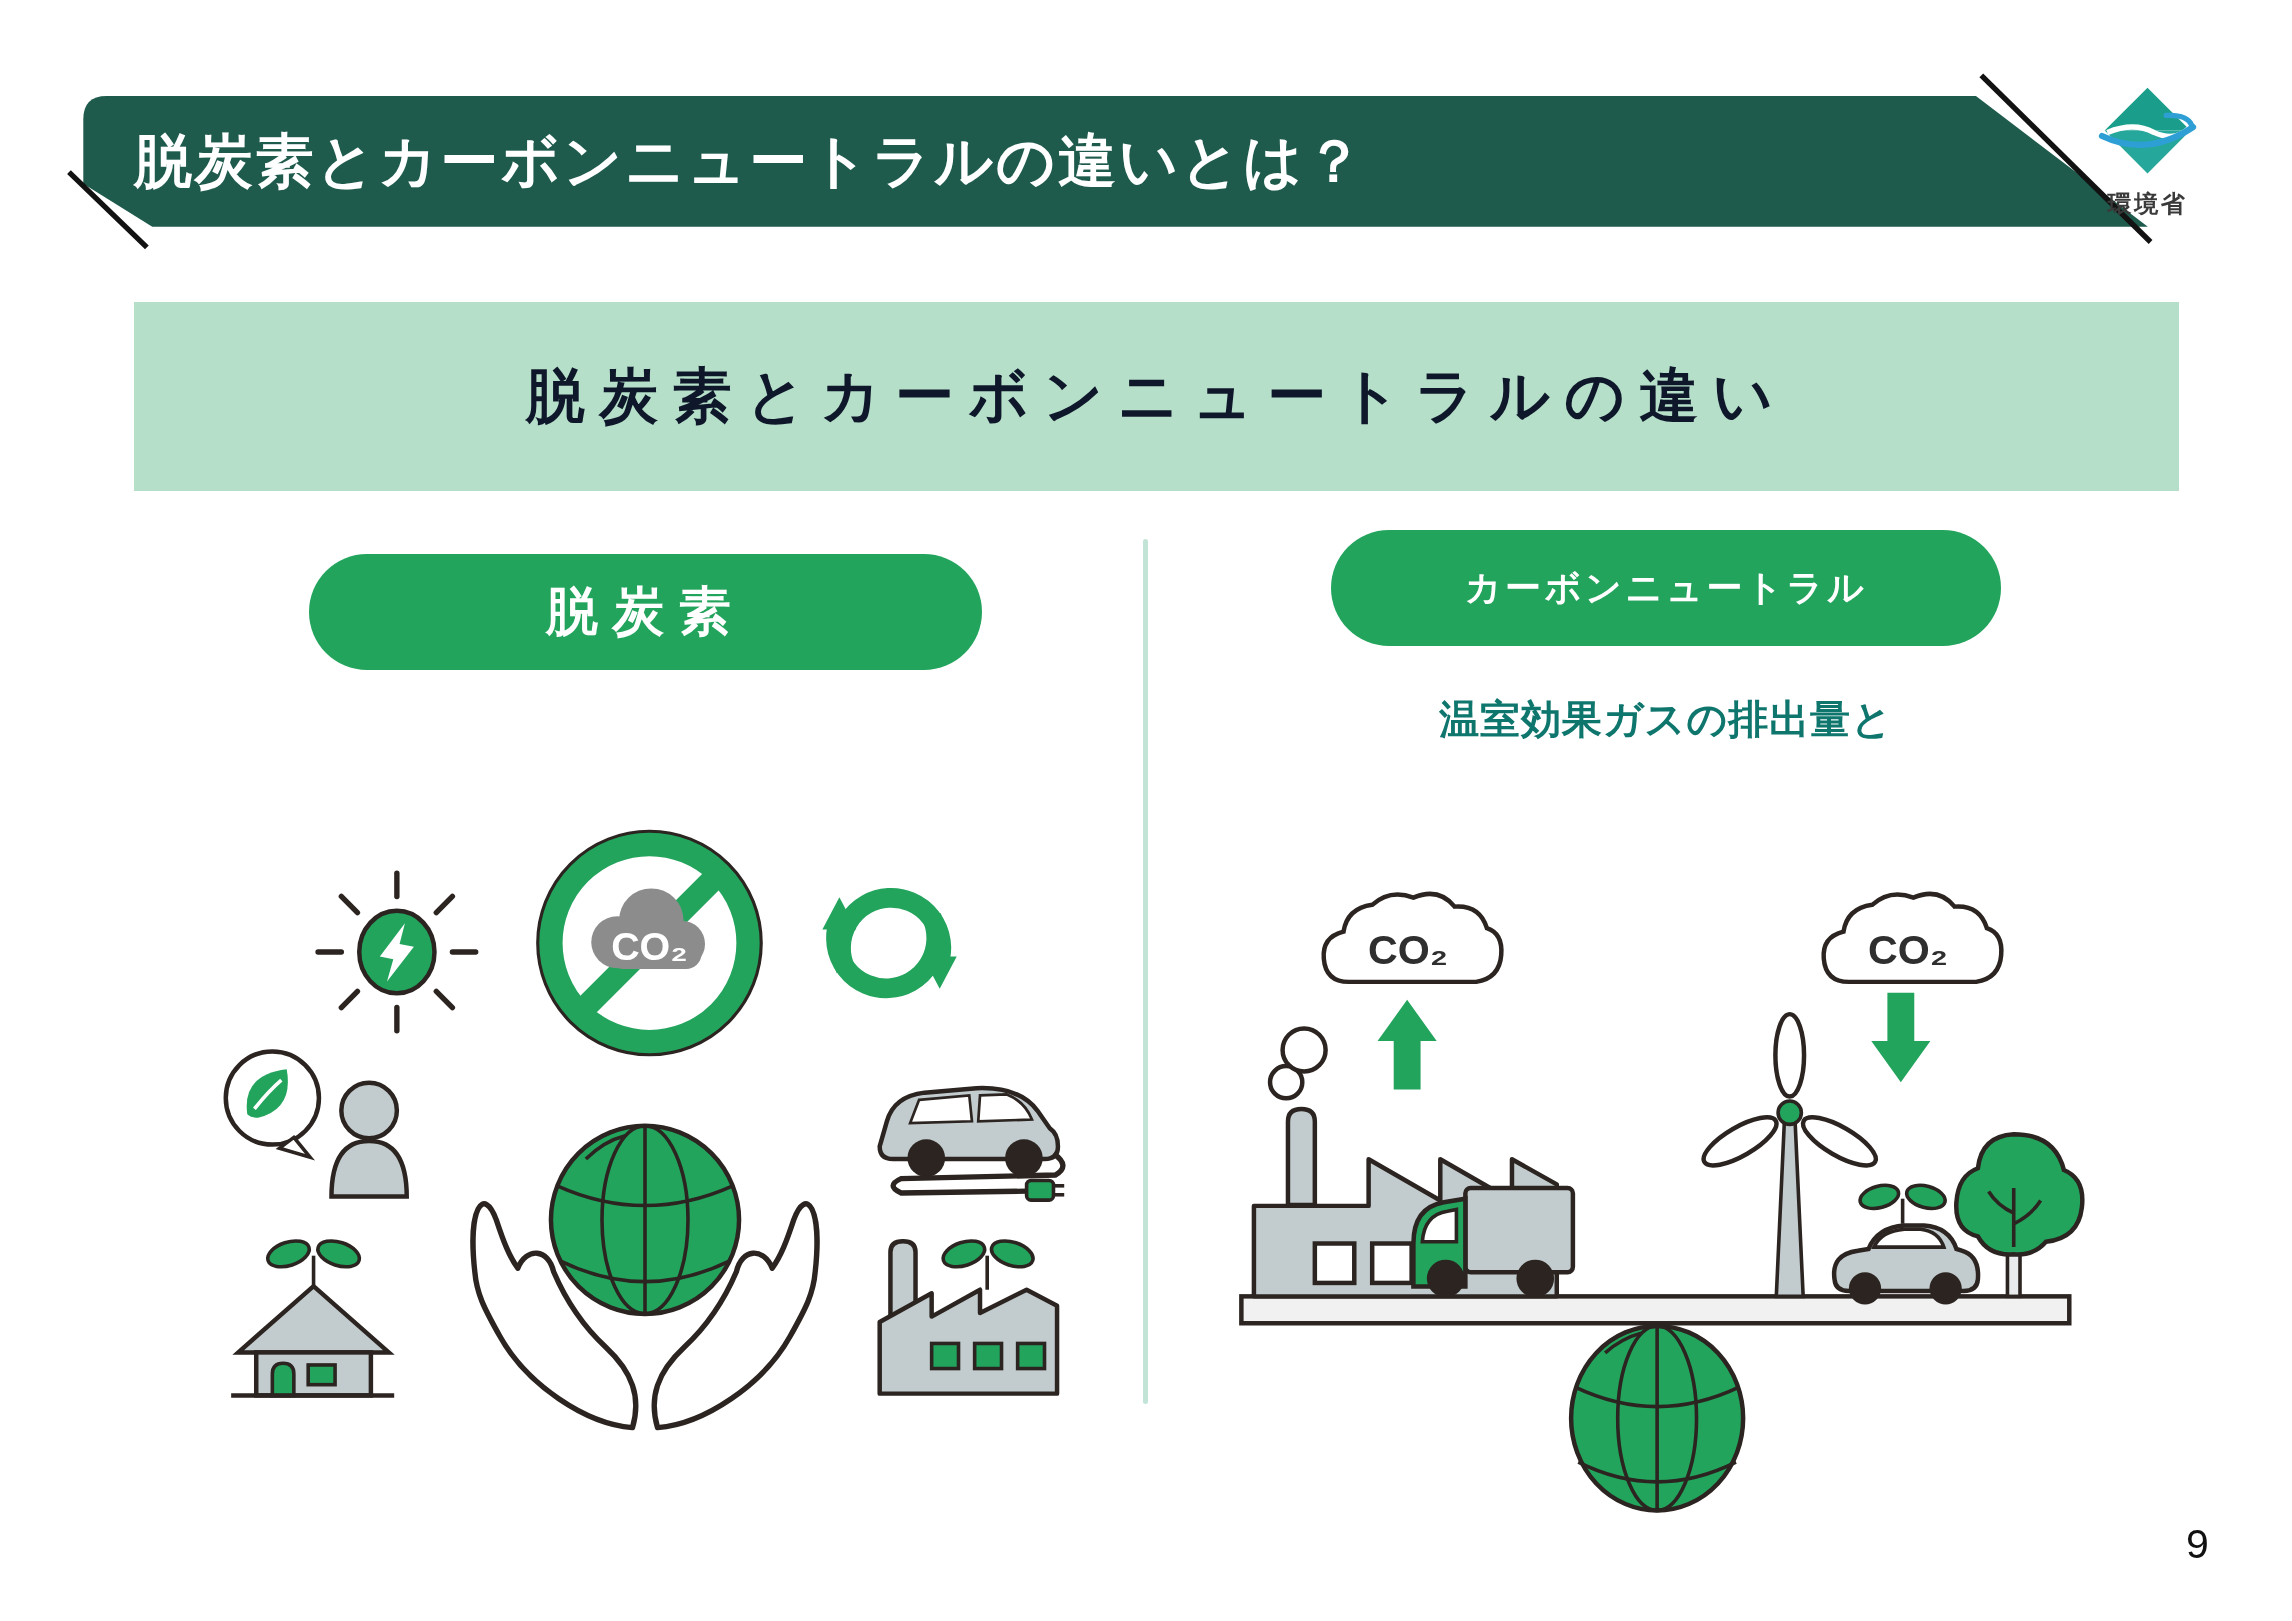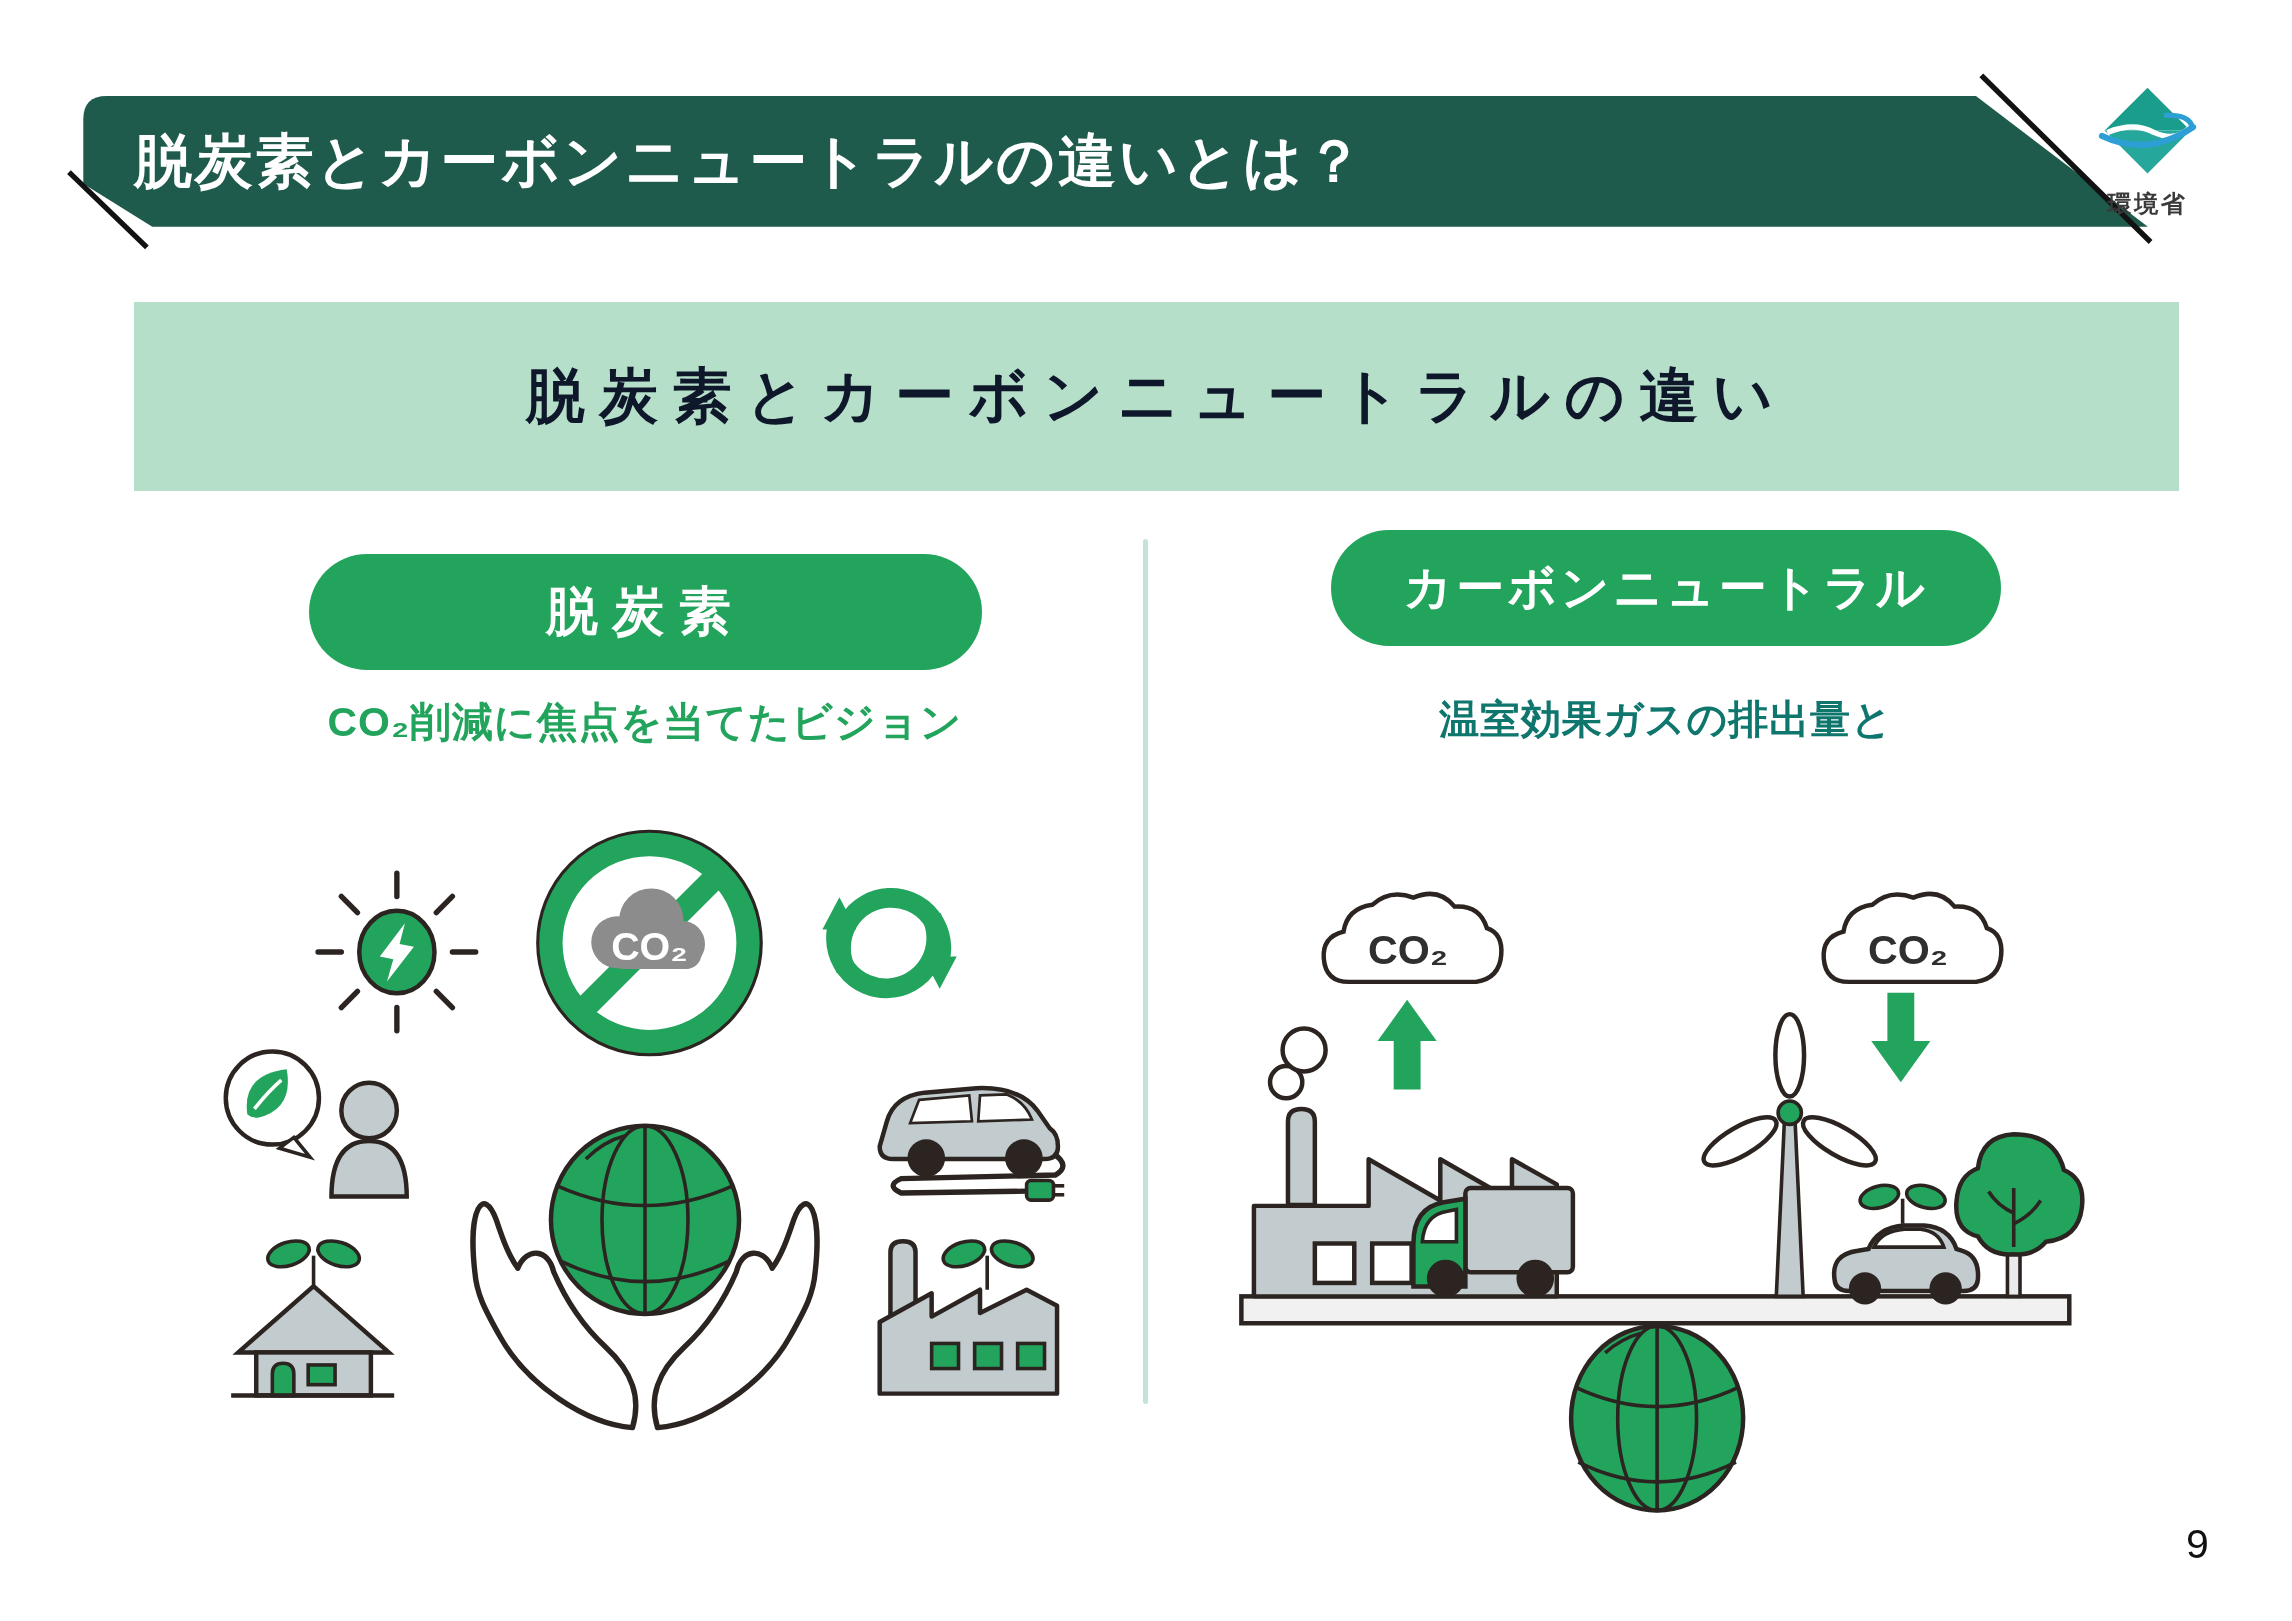--- a/index.html
+++ b/index.html
@@ -23,21 +23,21 @@
     display:flex;align-items:center;justify-content:center;
     font-size:59px;font-weight:800;color:#0f172a;letter-spacing:14.3px;white-space:nowrap;
   }
   
   .pill{
     height:116px;border-radius:58px;background:#23a45d;
     display:flex;align-items:center;justify-content:center;
     color:#ffffff;font-weight:800;white-space:nowrap;
   }
   .pill-left{left:309px;top:530px;width:673px;font-size:52px;letter-spacing:14.3px;margin-top:24px;}
-  .pill-right{left:1331px;top:530px;width:670px;font-size:48px;letter-spacing:3.6px;}
+  .pill-right{left:1331px;top:530px;width:670px;font-size:36px;letter-spacing:3.6px;}
   
   .caption-left{
     left:233px;top:695px;width:824px;text-align:center;
     color:#23a45d;font-size:41px;font-weight:800;letter-spacing:0.9px;white-space:nowrap;
   }
   .caption-right{
     left:1281px;top:690px;width:770px;text-align:center;
     color:#0f766e;font-size:40px;font-weight:800;letter-spacing:0.9px;line-height:59px;white-space:nowrap;
   }
   .divider{left:1143px;top:539px;width:5.4px;height:865px;background:#c2e4d6;border-radius:2.7px;}
@@ -65,21 +65,20 @@
       <path d="M 76 33 Q 99 32 104 43" stroke="#2e9fd4" stroke-width="6" fill="none" stroke-linecap="round"></path>
     </svg>
     <div class="logo-text">環境省</div>
   </div>
 
   <div class="abs section-banner">脱炭素とカーボンニュートラルの違い</div>
 
   <div class="abs pill pill-left">脱炭素</div>
   <div class="abs pill pill-right">カーボンニュートラル</div>
 
-  <div class="abs caption-left">CO₂削減に焦点を当てたビジョン</div>
   <div class="abs caption-right">
     <div>温室効果ガスの排出量と</div>
   </div>
 
   <div class="abs divider"></div>
 
   <svg class="abs" style="left:215px;top:806px;" width="860" height="636" viewBox="0 0 960 710">
 
     <g stroke-linecap="round">
       <g stroke="#2b2420" stroke-width="6">

